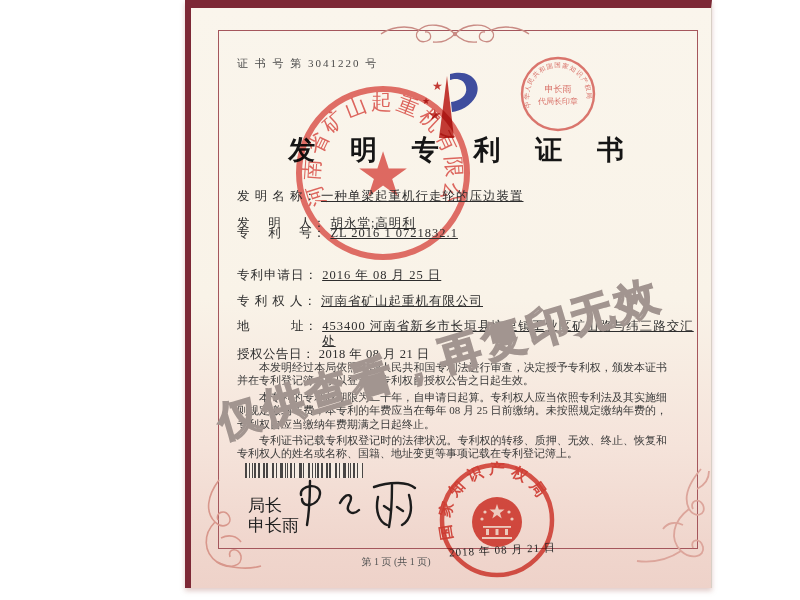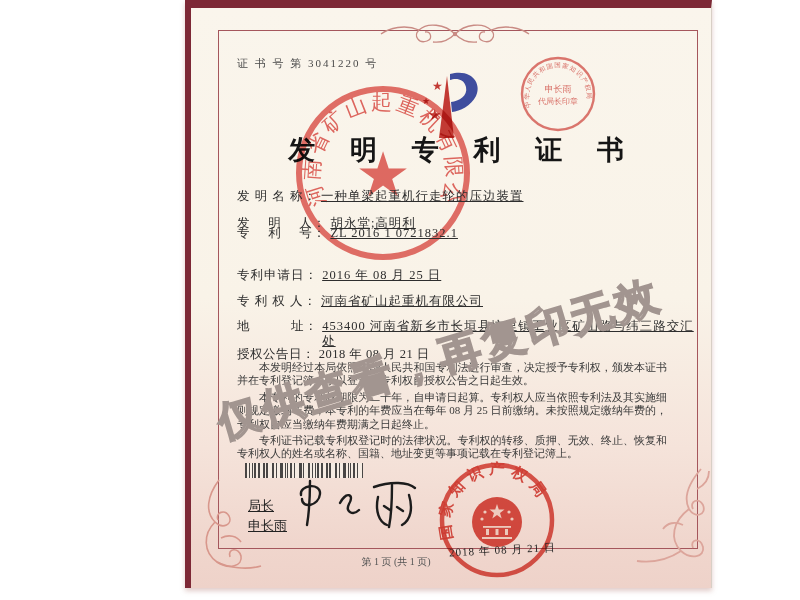--- a/index.html
+++ b/index.html
@@ -46,21 +46,21 @@
   }
   .bodytext p{margin:0 0 3px 0;text-indent:2em;}
   .barcode{
     position:absolute;left:54px;top:455px;width:118px;height:15px;
     background:
       repeating-linear-gradient(90deg,#2c2c2c 0 2px,transparent 2px 4px,#2c2c2c 4px 5px,transparent 5px 9px),
       repeating-linear-gradient(90deg,#2c2c2c 0 1px,transparent 1px 7px);
     background-color:#f7efe6;
     opacity:.85;
   }
-  .director{position:absolute;left:57px;top:488px;font-size:13px;color:#222;line-height:20px;text-decoration:underline;}
+  .director{position:absolute;left:57px;top:488px;font-size:17px;color:#222;line-height:20px;}
   .signature{position:absolute;left:105px;top:465px;}
   .seal-big{position:absolute;left:246px;top:452px;mix-blend-mode:multiply;}
   .seal-company{position:absolute;left:97px;top:70px;mix-blend-mode:multiply;}
   .stamp-agent{position:absolute;left:327px;top:46px;mix-blend-mode:multiply;}
   .seal-date{
     position:absolute;left:258px;top:534px;width:130px;
     font-size:11px;color:#1f1f1f;letter-spacing:1px;
     transform:rotate(-3deg);z-index:6;
   }
   .page-note{

